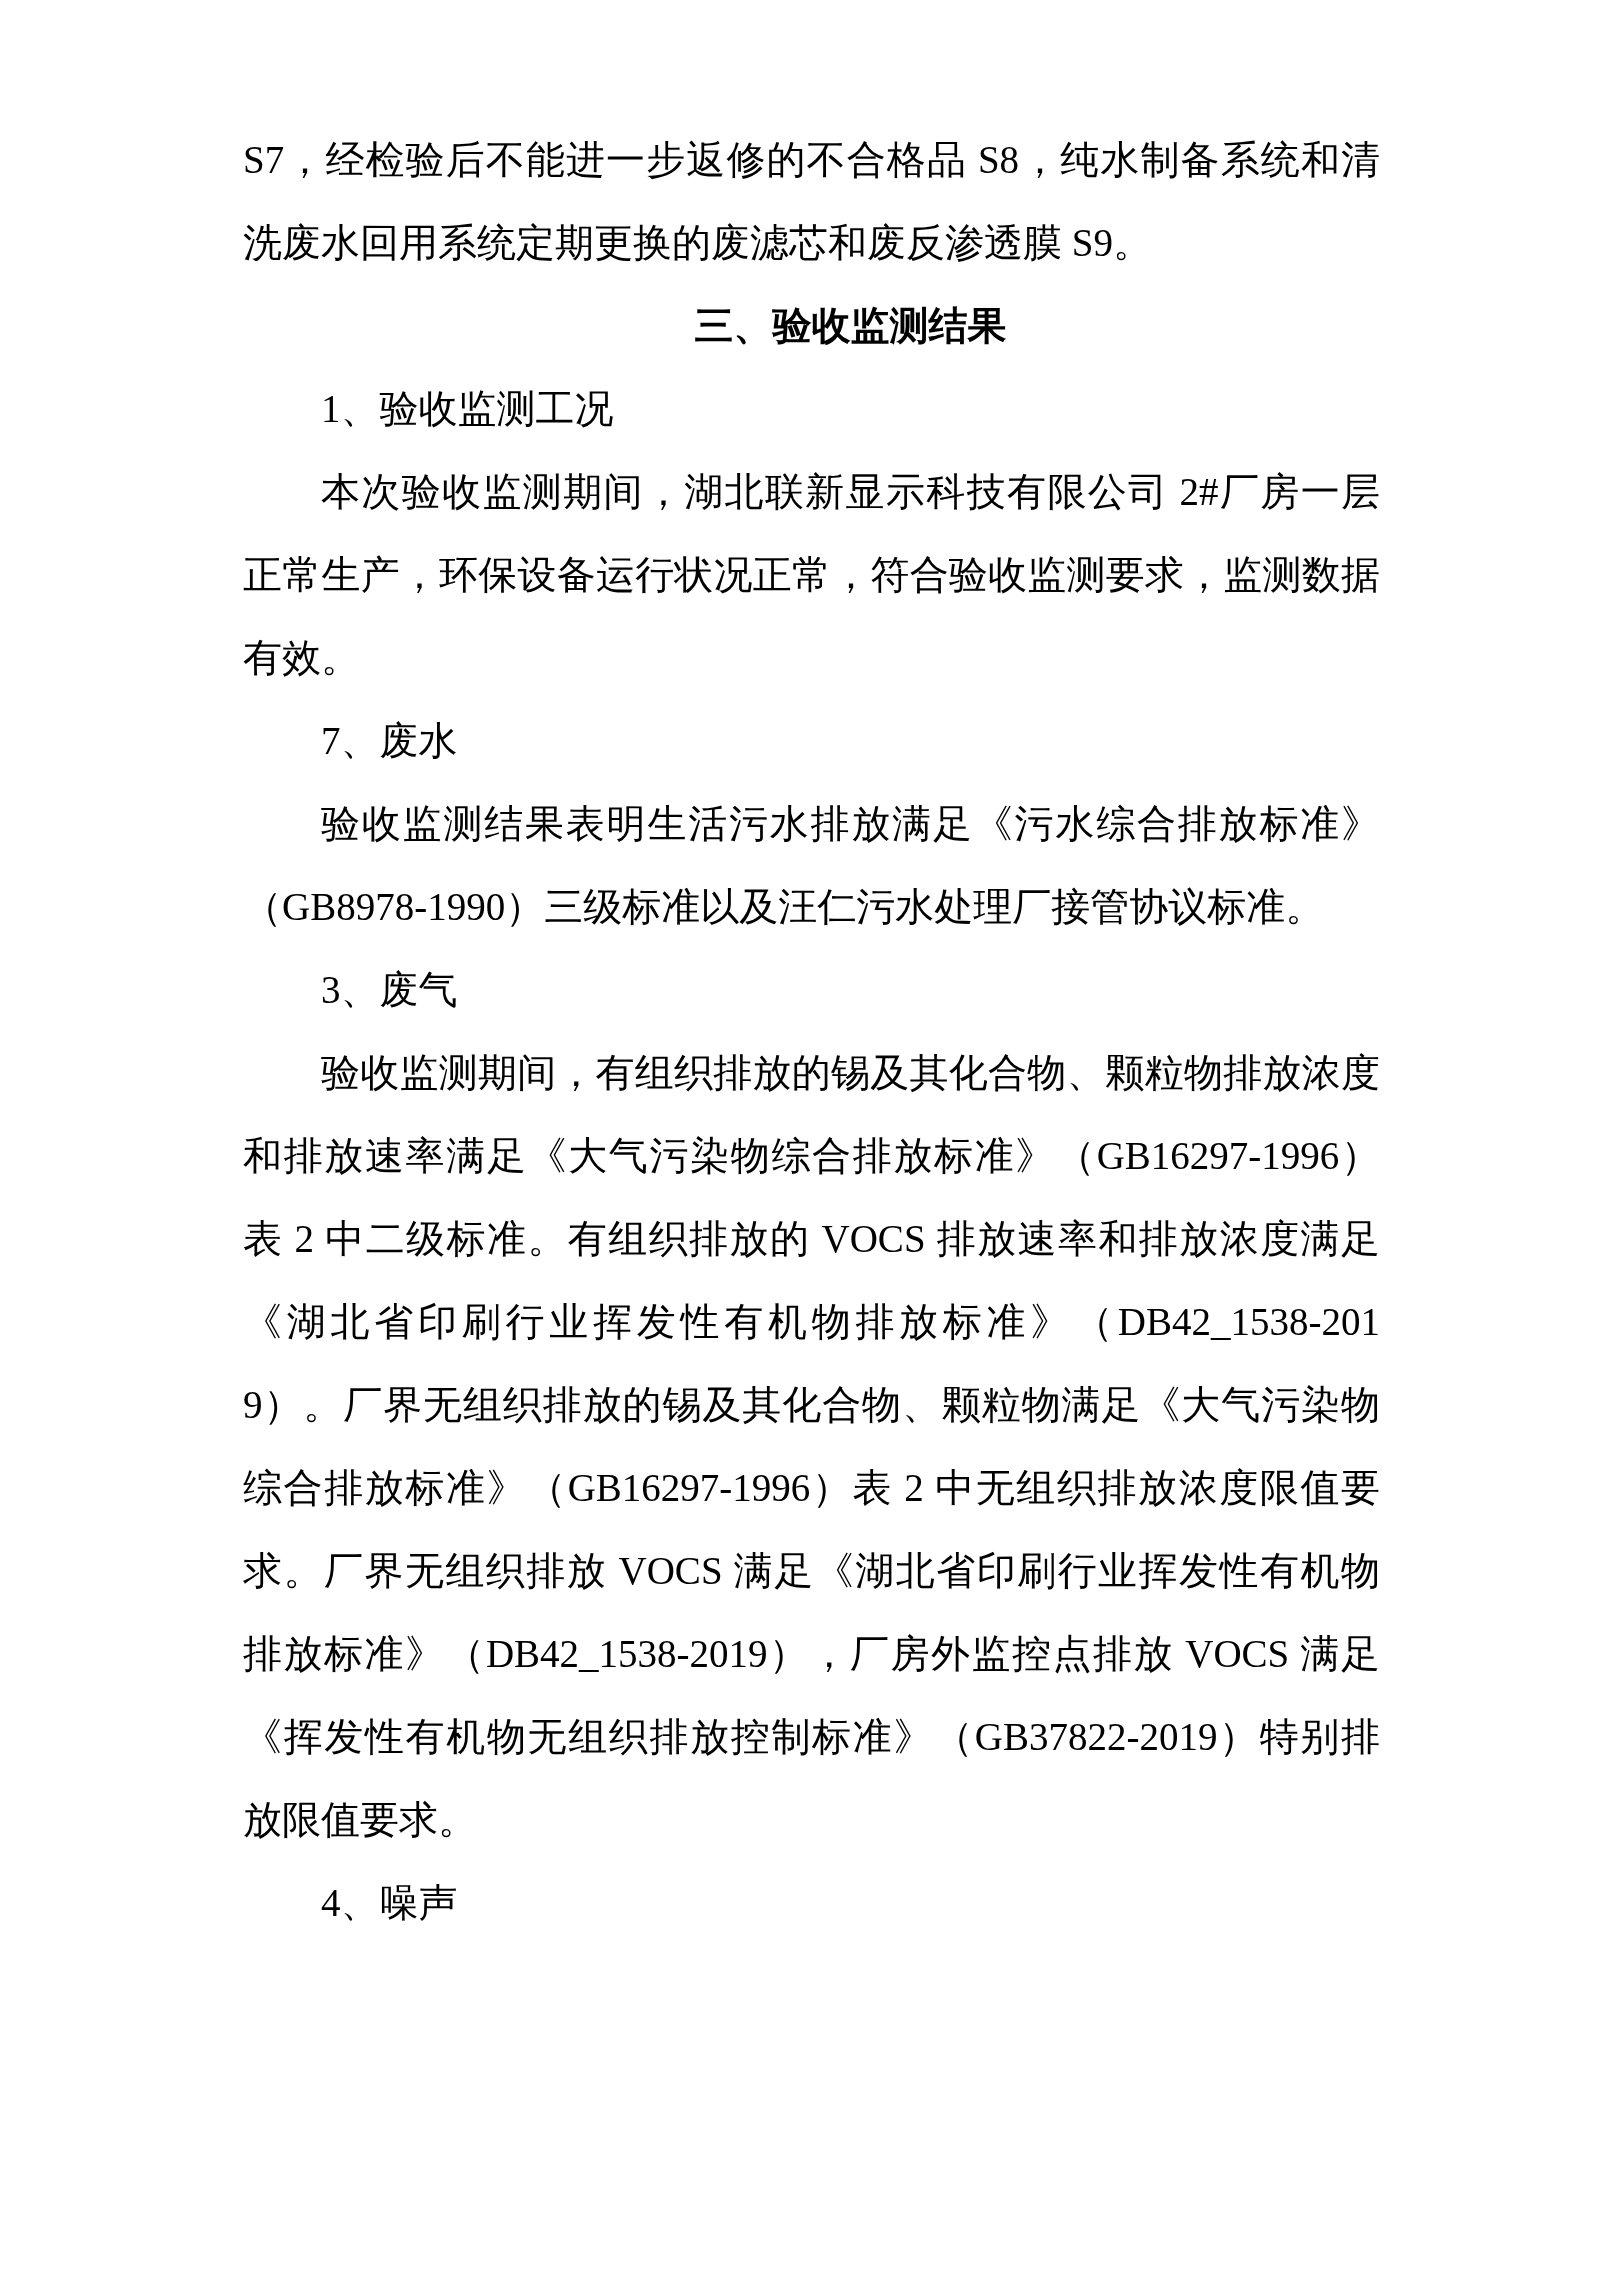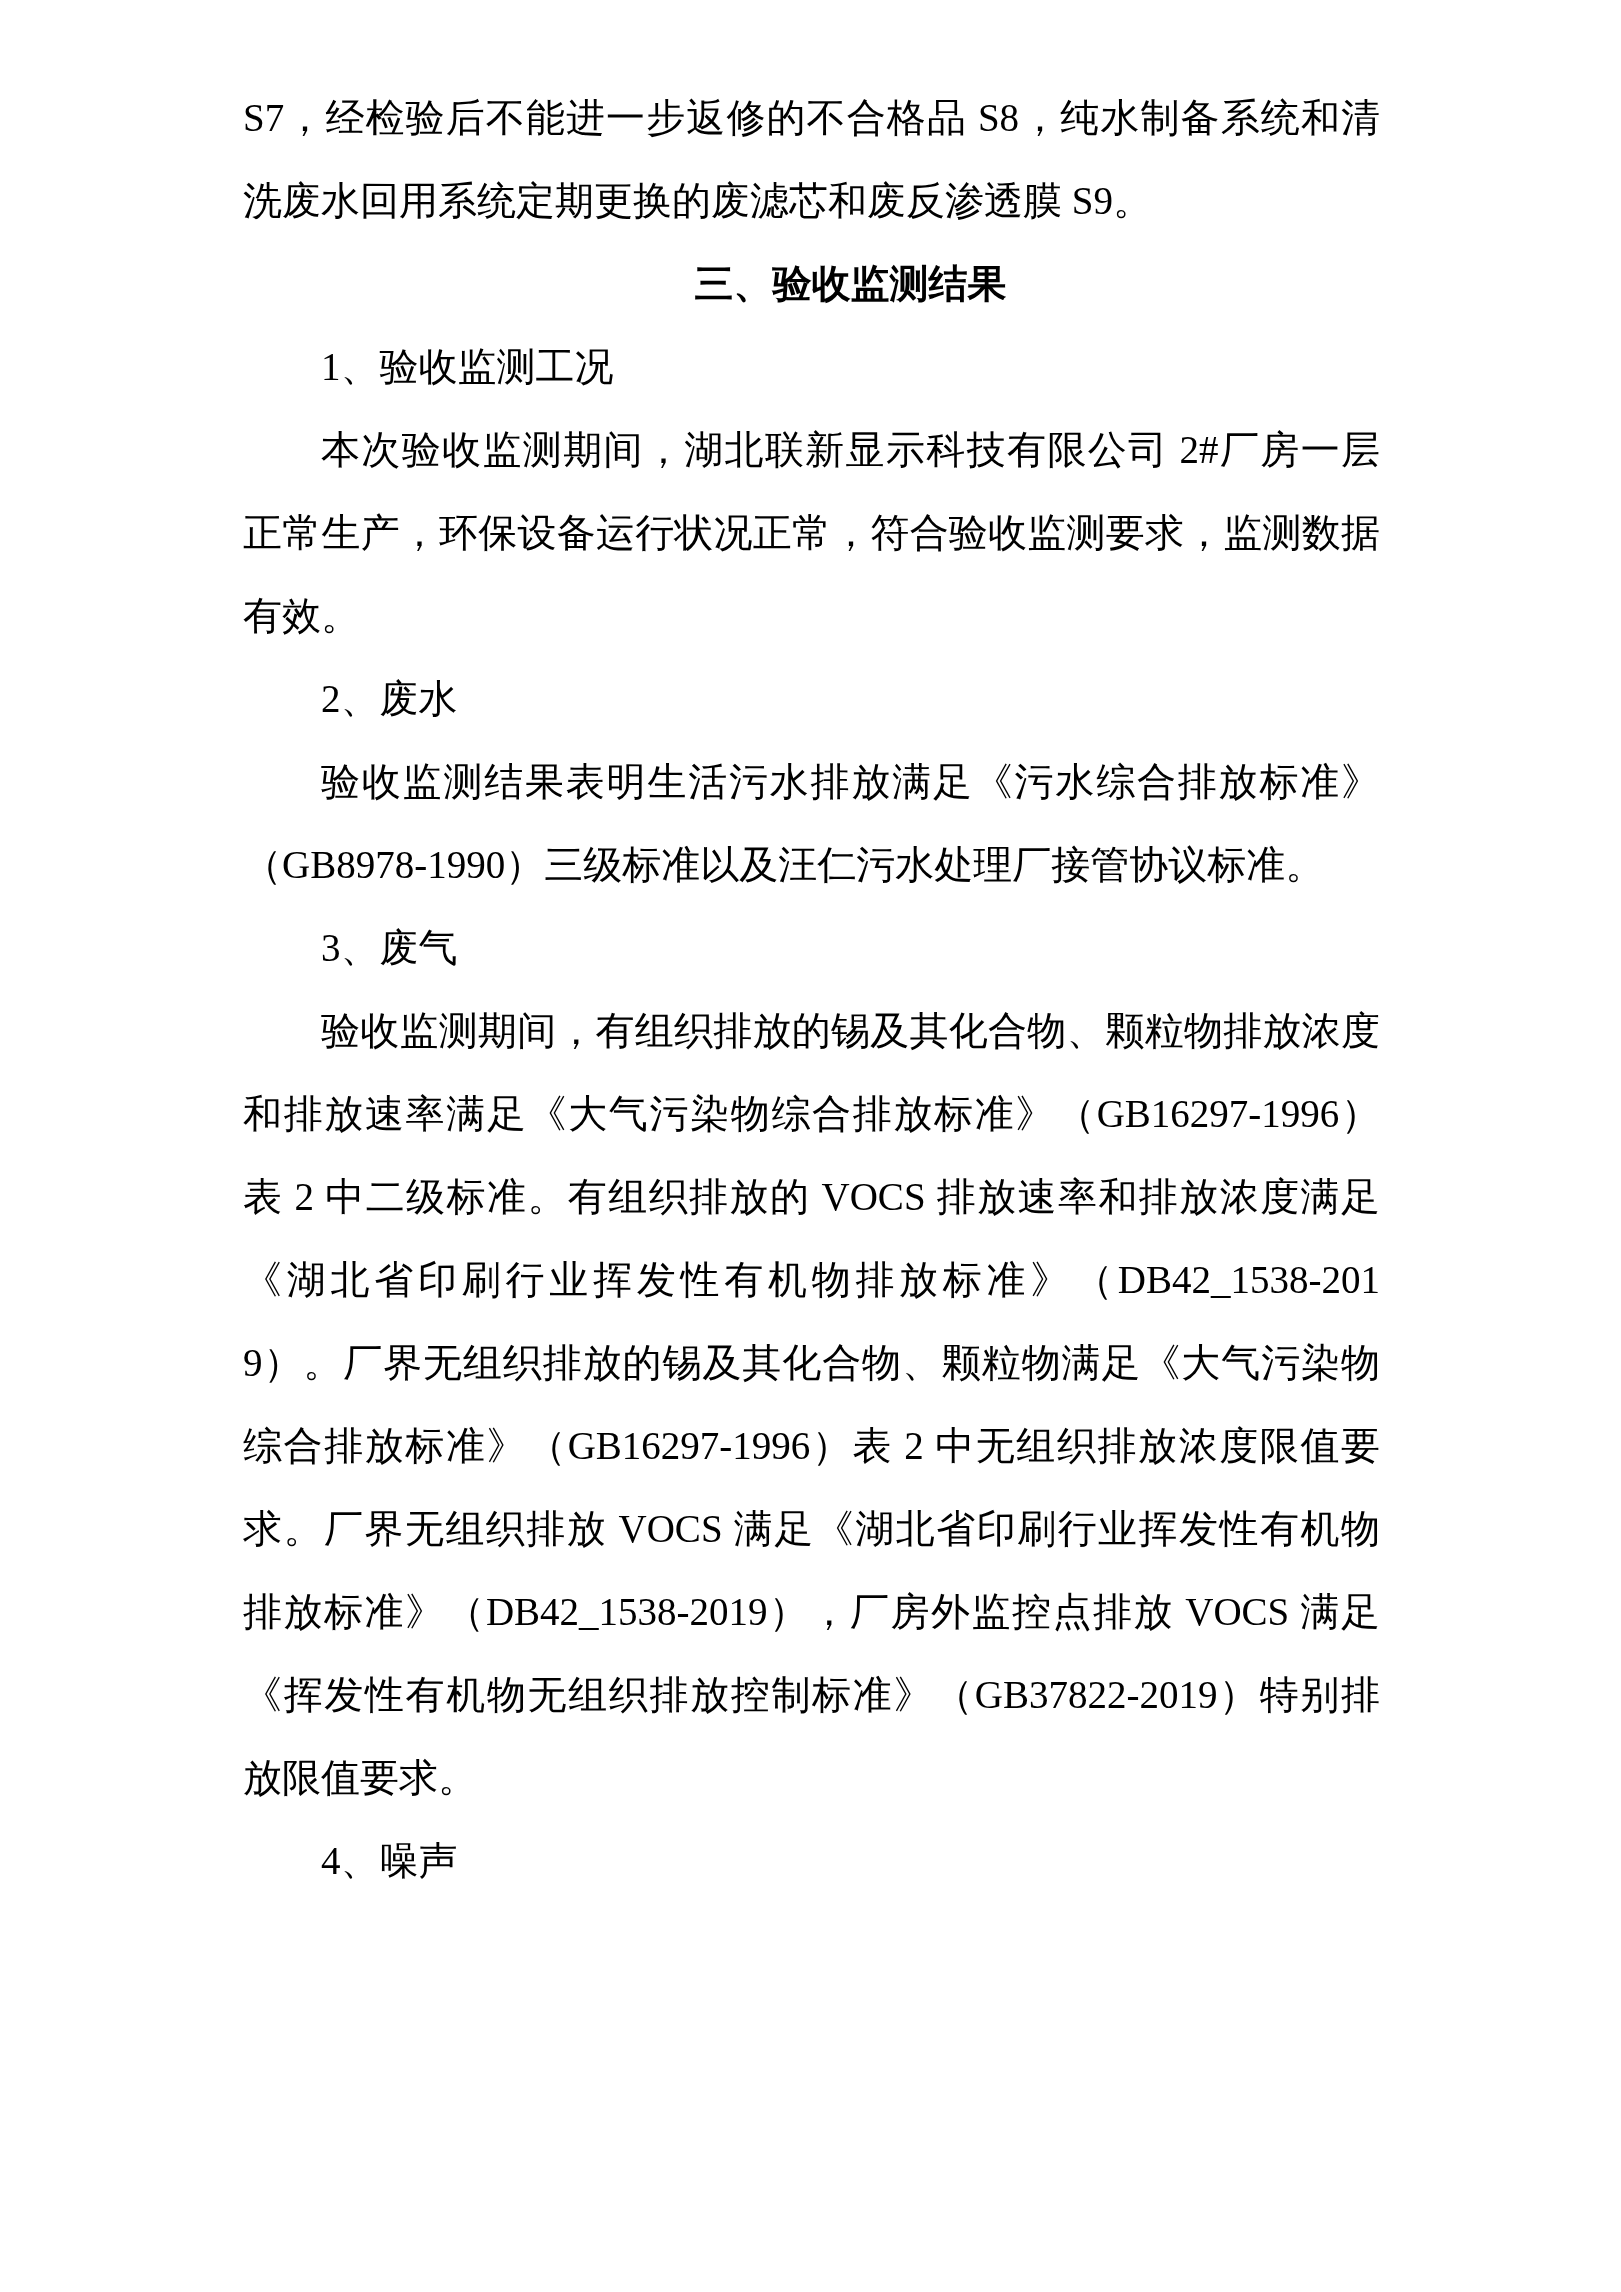--- a/index.html
+++ b/index.html
@@ -6,21 +6,21 @@
     margin: 0;
     padding: 0;
     background: #ffffff;
   }
   .page {
     position: relative;
     width: 1621px;
     height: 2170px;
     box-sizing: border-box;
     background: #ffffff;
-    padding: 76px 241px 0 243px;
+    padding: 118px 241px 0 243px;
     overflow: hidden;
     color: #000000;
   }
   .doc-body p {
     margin: 0;
     padding: 0;
     font-family: "Liberation Serif", "DejaVu Serif", serif;
     font-size: 39px;
     line-height: 83px;
     text-align: justify;
@@ -39,20 +39,20 @@
 </style>
 </head>
 <body>
 
 <div class="page">
   <div class="doc-body" id="doc-body">
       <p class="">S7，经检验后不能进一步返修的不合格品 S8，纯水制备系统和清洗废水回用系统定期更换的废滤芯和废反渗透膜 S9。</p>
       <p class="indent heading">三、验收监测结果</p>
       <p class="indent ">1、验收监测工况</p>
       <p class="indent ">本次验收监测期间，湖北联新显示科技有限公司 2#厂房一层正常生产，环保设备运行状况正常，符合验收监测要求，监测数据有效。</p>
-      <p class="indent ">2、废水</p>
+      <p class="indent ">7、废水</p>
       <p class="indent ">验收监测结果表明生活污水排放满足《污水综合排放标准》（GB8978-1990）三级标准以及汪仁污水处理厂接管协议标准。</p>
       <p class="indent ">3、废气</p>
       <p class="indent ">验收监测期间，有组织排放的锡及其化合物、颗粒物排放浓度和排放速率满足《大气污染物综合排放标准》（GB16297-1996）表 2 中二级标准。有组织排放的 VOCS 排放速率和排放浓度满足《湖北省印刷行业挥发性有机物排放标准》（DB42_1538-2019）。厂界无组织排放的锡及其化合物、颗粒物满足《大气污染物综合排放标准》（GB16297-1996）表 2 中无组织排放浓度限值要求。厂界无组织排放 VOCS 满足《湖北省印刷行业挥发性有机物排放标准》（DB42_1538-2019），厂房外监控点排放 VOCS 满足《挥发性有机物无组织排放控制标准》（GB37822-2019）特别排放限值要求。</p>
       <p class="indent ">4、噪声</p>
     </div>
 </div>
 
 
 </body></html>

